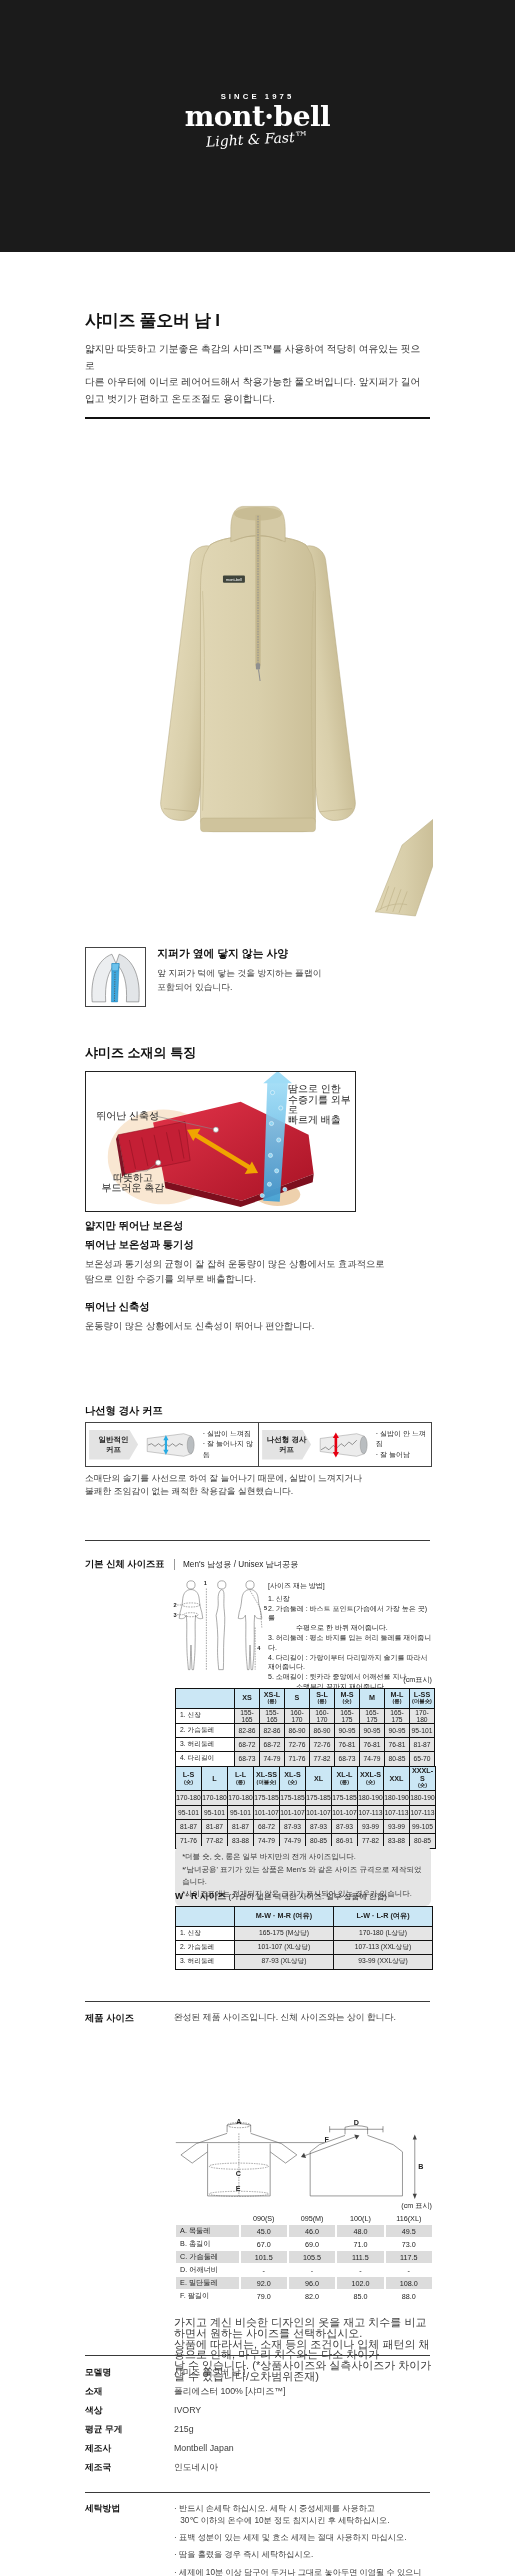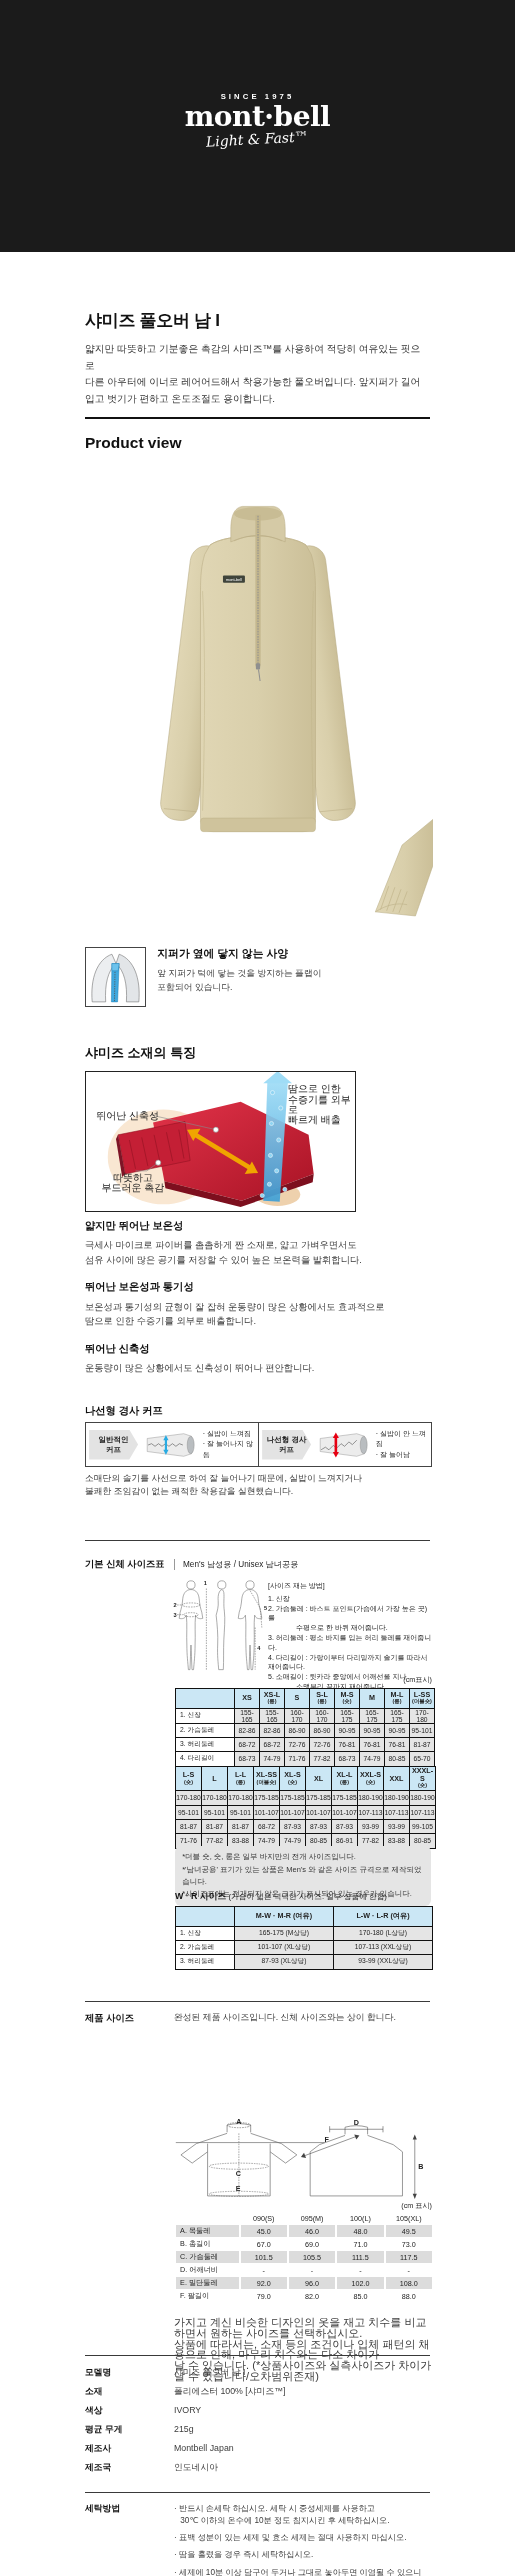--- a/index.html
+++ b/index.html
@@ -104,23 +104,20 @@
     <h1 class="h1">샤미즈 풀오버 남 I</h1>
   </div>
   <div class="content abs" style="top:341px;">
     <p class="intro-desc pre" style="margin:0">얇지만 따뜻하고 기분좋은 촉감의 샤미즈™를 사용하여 적당히 여유있는 핏으로
 다른 아우터에 이너로 레어어드해서 착용가능한 풀오버입니다. 앞지퍼가 길어
 입고 벗기가 편하고 온도조절도 용이합니다.</p>
   </div>
 
   <div class="rule bold abs" style="top:417px;"></div>
 
-  <div class="content abs" style="top:434px;">
-    <h2 class="pv">Product view</h2>
-  </div>
 
   <div class="content abs" style="top:489px;height:433px;">
     <svg style="position:absolute;left:62px;top:8.2px;" width="222" height="366" viewBox="0 0 420 700">
       <defs>
         <linearGradient id="gj" x1="0" y1="0" x2="1" y2="0">
           <stop offset="0" stop-color="#e0d6b4"></stop>
             <stop offset="0.5" stop-color="#d9cfab"></stop>
             <stop offset="1" stop-color="#cbbf98"></stop>
         </linearGradient>
       </defs>
@@ -229,22 +226,20 @@
     <div class="lbl lbl-stretch">뛰어난 신축성</div>
     <div class="lbl lbl-vapor pre">땀으로 인한
 수증기를 외부로
 빠르게 배출</div>
     <div class="lbl lbl-soft pre">따뜻하고
 부드러운 촉감</div>
   </div>
 
   <div class="content abs feat" style="top:1219px;">
     <h3 class="sub-h">얇지만 뛰어난 보온성</h3>
-    <p class="body-t pre">극세사 마이크로 파이버를 촘촘하게 짠 소재로, 얇고 가벼우면서도
-섬유 사이에 많은 공기를 저장할 수 있어 높은 보온력을 발휘합니다.</p>
     <h3 class="sub-h">뛰어난 보온성과 통기성</h3>
     <p class="body-t pre">보온성과 통기성의 균형이 잘 잡혀 운동량이 많은 상황에서도 효과적으로
 땀으로 인한 수증기를 외부로 배출합니다.</p>
     <h3 class="sub-h">뛰어난 신축성</h3>
     <p class="body-t pre">운동량이 많은 상황에서도 신축성이 뛰어나 편안합니다.</p>
   </div>
 
   <div class="content abs" style="top:1404px;">
     <h3 class="sub-h">나선형 경사 커프</h3>
   </div>
@@ -563,21 +558,21 @@
     <colgroup>
         <col style="width:62px">
         <col span="4" style="width:46px">
       </colgroup>
     <thead>
         <tr>
       <th></th>
       <th>090(S)</th>
       <th>095(M)</th>
       <th>100(L)</th>
-      <th>105(XL)</th>
+      <th>116(XL)</th>
     </tr>
       </thead>
     <tbody>
       <tr class="shade">
           <th>A. 목둘레</th>
           <td>45.0</td>
           <td>46.0</td>
           <td>48.0</td>
           <td>49.5</td>
         </tr>

